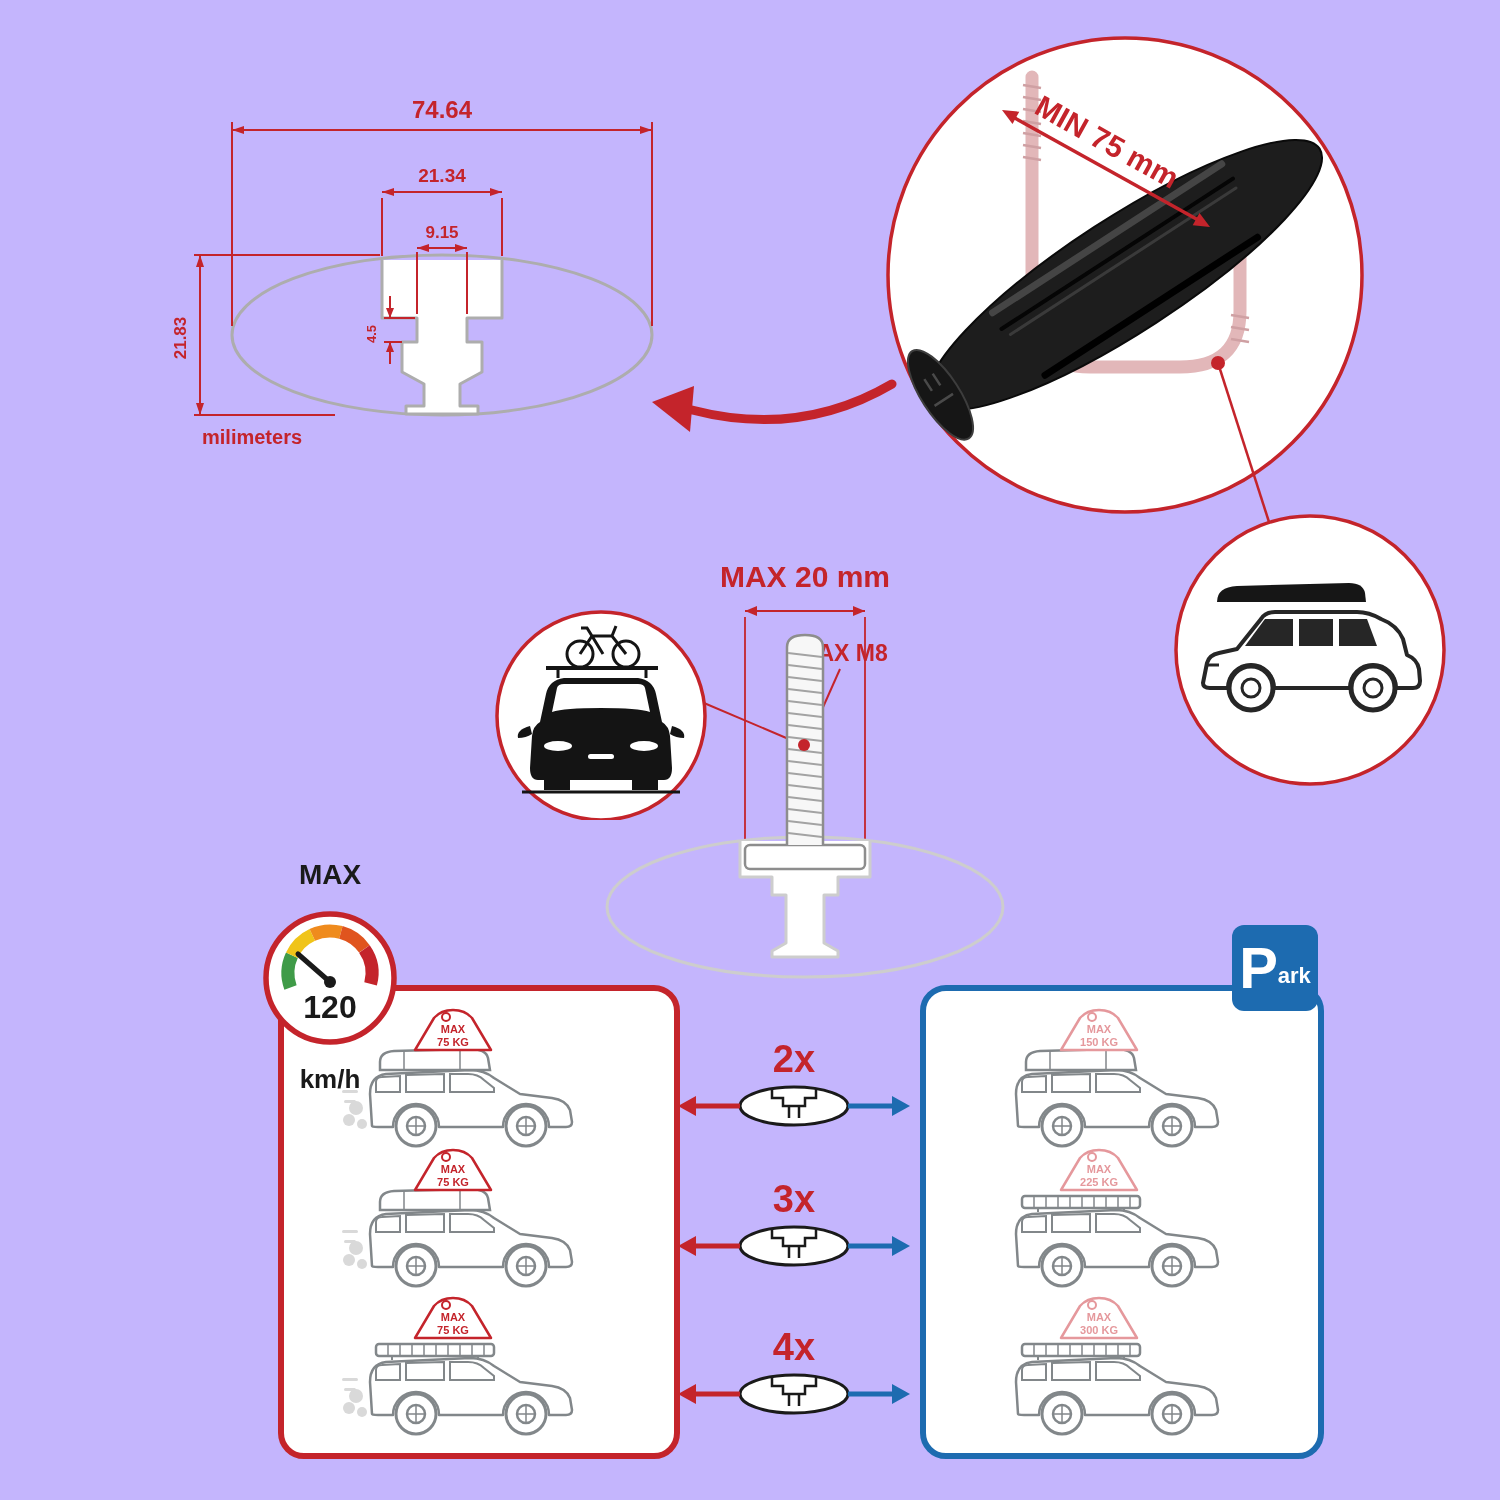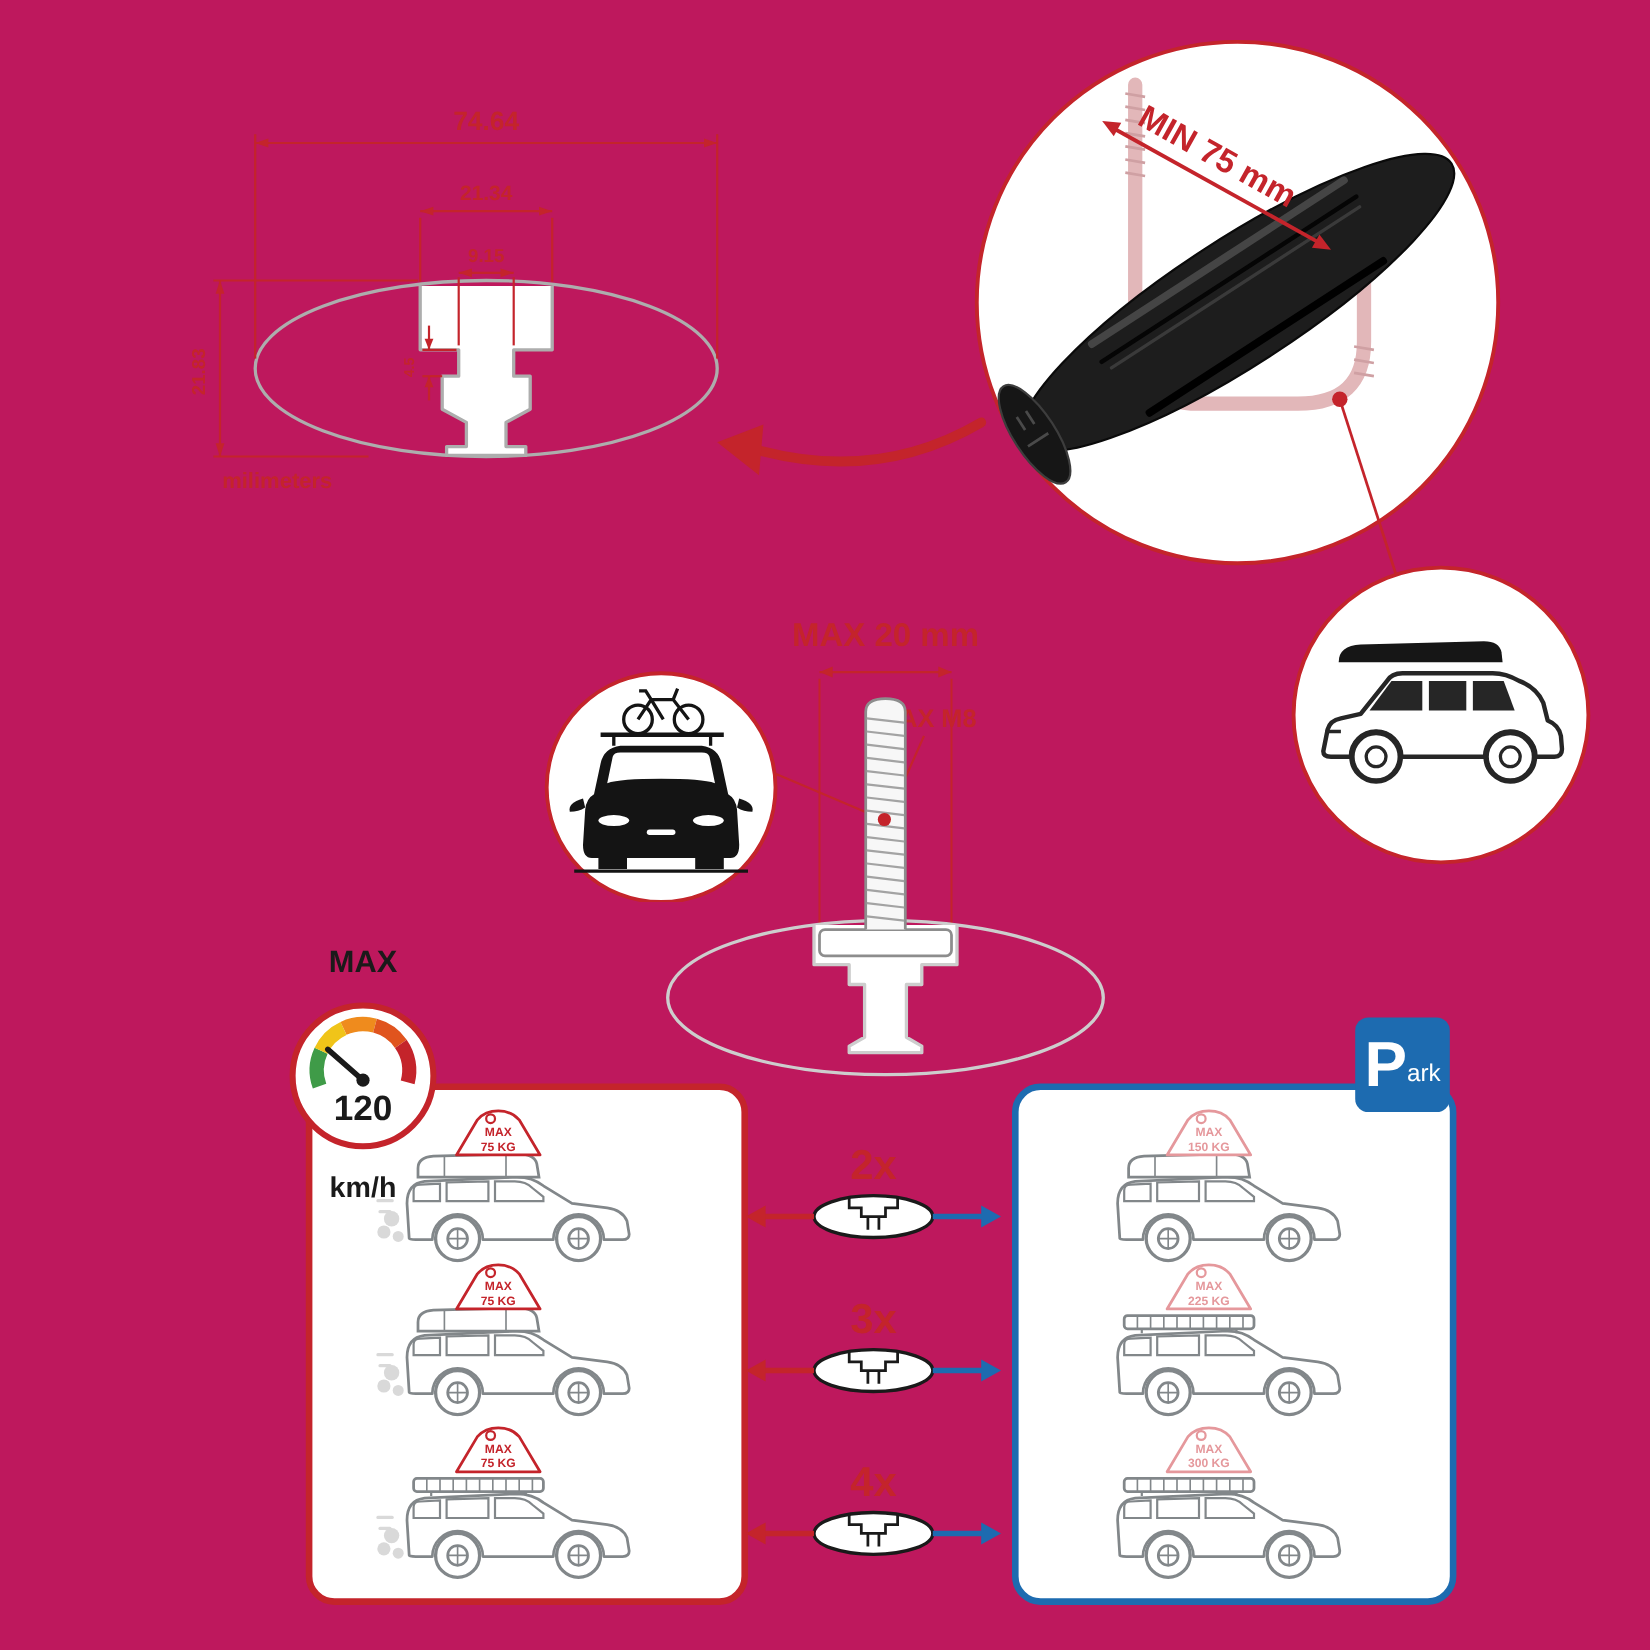--- a/index.html
+++ b/index.html
@@ -1,26 +1,26 @@
 <!DOCTYPE html>
 <html><head>
 <meta charset="utf-8">
 <style>
   html,body{margin:0;padding:0;background:#fff;}
-  #canvas{position:relative;width:1500px;height:1500px;background:#be185d;overflow:hidden;
+  #canvas{position:relative;width:1500px;height:1500px;background:#c4b5fd;overflow:hidden;
           font-family:"Liberation Sans",sans-serif;}
   .abs{position:absolute;}
   svg text{font-family:"Liberation Sans",sans-serif;}
   .box{position:absolute;background:#fff;border-radius:26px;}
   .box-red{border:6px solid #C4242B;}
   .box-blue{border:6px solid #1D6BB0;}
   #park-sign{position:absolute;left:1232px;top:925px;width:86px;height:86px;background:#1D6BB0;
              border-radius:12px;display:flex;align-items:center;justify-content:center;}
   #park-sign .p{color:#fff;font-size:58px;font-weight:bold;line-height:1;}
-  #park-sign .ark{color:#fff;font-size:22px;font-weight:normal;line-height:1;margin-top:16px;}
+  #park-sign .ark{color:#fff;font-size:22px;font-weight:bold;line-height:1;margin-top:16px;}
 </style>
 </head>
 <body>
 
 <div id="canvas">
 
 <svg width="0" height="0" style="position:absolute">
   <defs>
     <symbol id="car-base" viewBox="0 0 260 118">
       <g>

